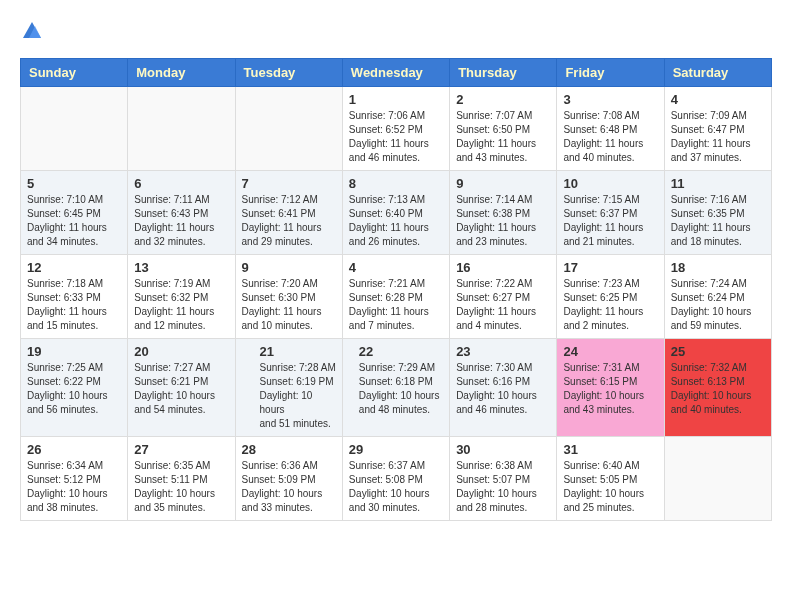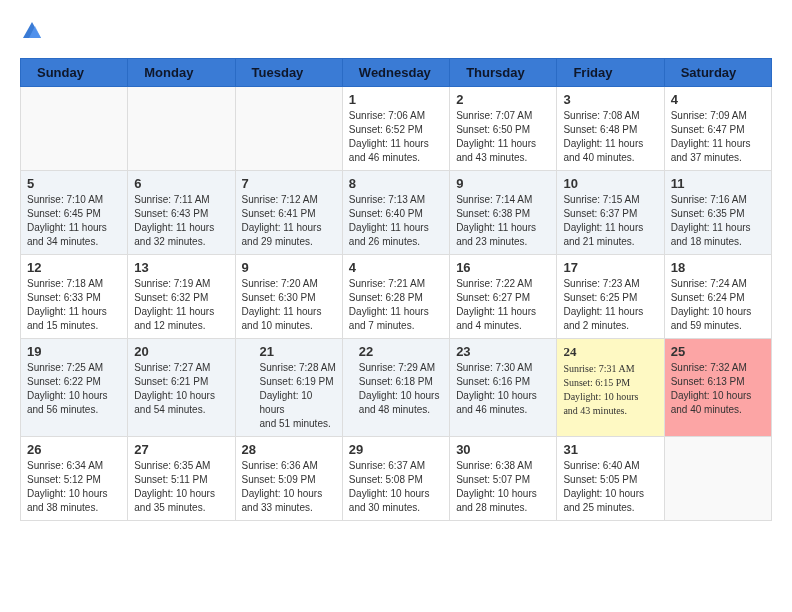--- a/index.html
+++ b/index.html
@@ -33,23 +33,23 @@
       font-size: 14px;
       color: #555;
     }
     .calendar {
       width: 100%;
       border-collapse: collapse;
       border: 1px solid #ccc;
     }
     .calendar th {
       background-color: #3a7bd5;
-      color: #0f172a;
+      color: #fef9c3;
       text-align: left;
-      padding: 6px 16px;
+      padding: 6px 8px;
       font-size: 13px;
       font-weight: bold;
       border: 1px solid #2a6bc5;
     }
     .calendar td {
       width: 14.28%;
       vertical-align: top;
       padding: 5px 6px;
       border: 1px solid #ddd;
       font-size: 10.5px;
@@ -206,25 +206,25 @@
           <div class="day-info">Sunrise: 7:28 AM<br>Sunset: 6:19 PM<br>Daylight: 10 hours<br>and 51 minutes.</div>
         </td>
         <td style="background: rgb(240, 244, 248); padding-left: 16px;">
           <span class="day-number">22</span>
           <div class="day-info">Sunrise: 7:29 AM<br>Sunset: 6:18 PM<br>Daylight: 10 hours<br>and 48 minutes.</div>
         </td>
         <td style="background: rgb(240, 244, 248);">
           <span class="day-number">23</span>
           <div class="day-info">Sunrise: 7:30 AM<br>Sunset: 6:16 PM<br>Daylight: 10 hours<br>and 46 minutes.</div>
         </td>
-        <td style="background: #fef9c3; font-family: Liberation Serif, serif;">
+        <td style="background: #f9a8d4;">
           <span class="day-number">24</span>
           <div class="day-info">Sunrise: 7:31 AM<br>Sunset: 6:15 PM<br>Daylight: 10 hours<br>and 43 minutes.</div>
         </td>
-        <td style="background: #fca5a5; margin-top: 10px;">
+        <td style="background: #ef4444; margin-top: 10px;">
           <span class="day-number">25</span>
           <div class="day-info">Sunrise: 7:32 AM<br>Sunset: 6:13 PM<br>Daylight: 10 hours<br>and 40 minutes.</div>
         </td>
       </tr>
       <tr class="row-4">
         <td>
           <span class="day-number">26</span>
           <div class="day-info">Sunrise: 6:34 AM<br>Sunset: 5:12 PM<br>Daylight: 10 hours<br>and 38 minutes.</div>
         </td>
         <td>

